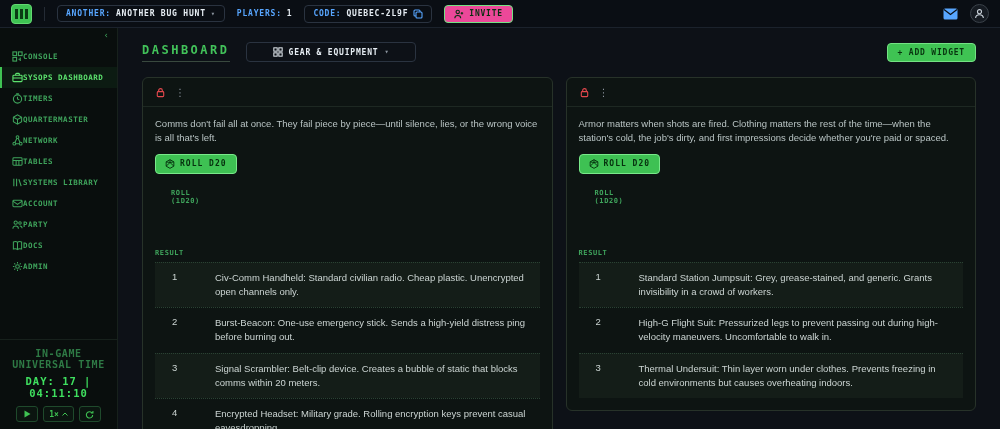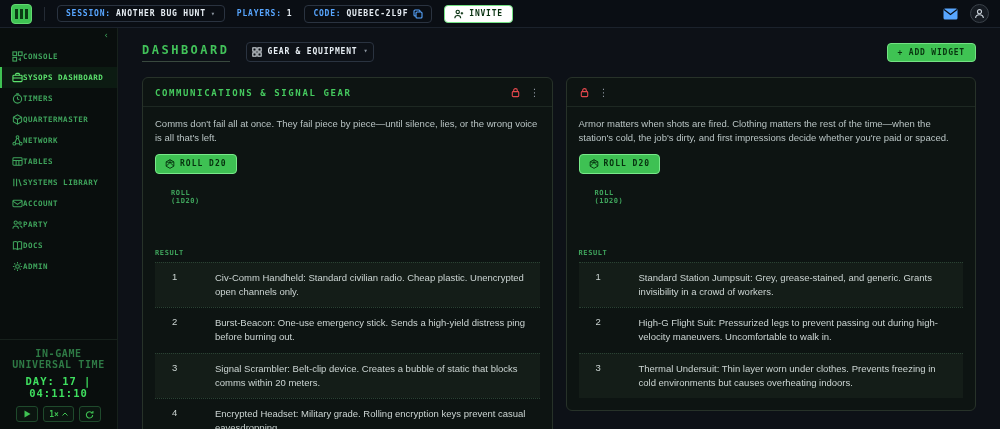--- a/index.html
+++ b/index.html
@@ -28,21 +28,21 @@
     display:flex; align-items:center; gap:5px;
     border:1px solid #2a3340; border-radius:4px; padding:3px 8px;
     font-size:8px; font-weight:bold; letter-spacing:0.8px; cursor:pointer;
   }
   .lbl-blue { color:#58a6ff; }
   .val-white { color:#e6edf3; }
   .plain-stat { display:flex; align-items:center; gap:5px; font-size:8px; font-weight:bold; letter-spacing:0.8px; }
   .chev { color:#8b949e; font-size:7px; }
   .btn-green {
     display:flex; align-items:center; gap:5px;
-    background:#ffffff; border:1px solid #74e284; border-radius:4px;
+    background:#ec4899; border:1px solid #74e284; border-radius:4px;
     padding:3px 9px; color:#07300f; font-size:8px; font-weight:bold;
     letter-spacing:0.8px; cursor:pointer;
   }
   .tb-spacer { flex:1; }
   .tb-icon { display:flex; align-items:center; cursor:pointer; }
   .avatar {
     width:19px; height:19px; border-radius:50%;
     border:1px solid #3a4149; background:#161b22;
     display:flex; align-items:center; justify-content:center; cursor:pointer;
   }
@@ -81,22 +81,22 @@
     color:#3fc353; font-size:8px; font-weight:bold; cursor:pointer; padding:0 5px;
   }
   
   .main { flex:1; padding:14px 24px 0; min-width:0; overflow:hidden; }
   .main-header { display:flex; align-items:center; margin-bottom:15px; }
   .page-title {
     color:#42c25a; font-size:12px; font-weight:bold; letter-spacing:2.5px;
     padding-bottom:4px; border-bottom:1px solid #39493f;
   }
   .category-dd {
-    margin-left:16px; display:flex; align-items:flex-start; gap:6px;
-    border:1px solid #2a3340; border-radius:4px; padding:4px 5px;
+    margin-left:16px; display:flex; align-items:center; gap:6px;
+    border:1px solid #2a3340; border-radius:4px; padding:4px 26px;
     font-size:8px; font-weight:bold; letter-spacing:0.8px; color:#e6edf3; cursor:pointer;
   }
   .mh-spacer { flex:1; }
   .add-widget {
     display:flex; align-items:center; background:#3fc353; border:1px solid #74e284;
     border-radius:4px; padding:4px 10px; color:#08340f; font-size:8px;
     font-weight:bold; letter-spacing:0.8px; cursor:pointer;
   }
   
   .cards { display:grid; grid-template-columns:1fr 1fr; gap:13px; align-items:start; }
@@ -141,21 +141,21 @@
   <div class="logo">
     <span class="logo-bars">
         <i></i>
         <i></i>
         <i></i>
       </span>
   </div>
   <div class="tb-divider"></div>
 
   <div class="pill">
-    <span class="lbl-blue">SESSION:</span>
+    <span class="lbl-blue">ANOTHER:</span>
     <span class="val-white">ANOTHER BUG HUNT</span>
     <span class="chev">▾</span>
   </div>
 
   <div class="plain-stat">
     <span class="lbl-blue">PLAYERS:</span>
     <span class="val-white">1</span>
   </div>
 
   <div class="pill">
@@ -364,21 +364,20 @@
       <div class="mh-spacer"></div>
       <div class="add-widget">
         <span>+ ADD WIDGET</span>
       </div>
     </div>
 
     <div class="cards">
 
       <div class="card card-wrapcol">
         <div class="card-header">
-          <div class="card-title">COMMUNICATIONS &amp; SIGNAL GEAR</div>
           <span>
             <svg width="11" height="11" viewBox="0 0 12 12" fill="none" stroke="#e5484d" stroke-width="1.2">
                 <rect x="2.5" y="5" width="7" height="5.5" rx="1"></rect>
                 <path d="M4 5V3.8a2 2 0 014 0V5"></path>
               </svg>
           </span>
           <span class="kebab">⋮</span>
         </div>
         <div class="card-body">
           <div class="card-desc">Comms don't fail all at once. They fail piece by piece—until silence, lies, or the wrong voice is all that's left.</div>

